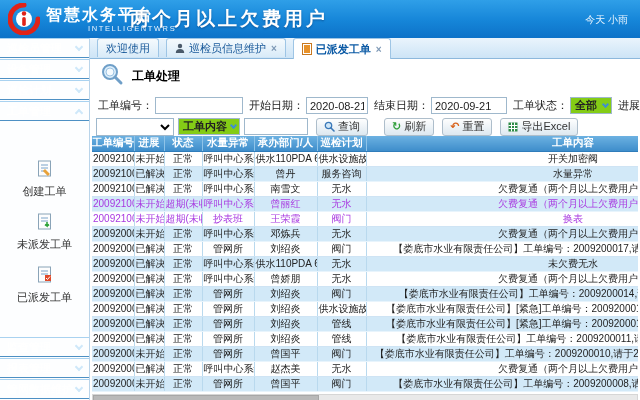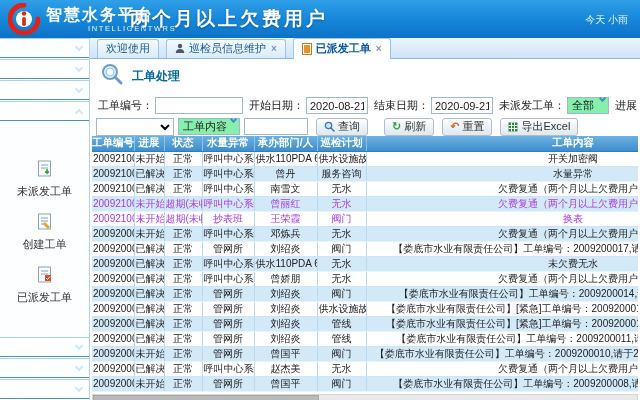--- a/index.html
+++ b/index.html
@@ -29,41 +29,41 @@
   .chev.up{transform:rotate(225deg);margin-top:3px;}
   .side-bottom{position:absolute;left:0;bottom:0;width:89px;}
   .submenu{position:absolute;left:0;top:108px;width:89px;}
   .subitem{width:89px;text-align:center;margin-top:14px;cursor:pointer;}
   .subitem .ico{display:inline-block;}
   .subitem .txt{display:block;font-size:11px;color:#333;margin-top:2px;}
 
   
   .main{position:absolute;left:90px;top:38px;width:550px;height:362px;background:#fff;}
   .tabbar{position:absolute;left:0;top:0;width:550px;height:21px;
-    background:linear-gradient(180deg,#eaf4fc,#cde4f6);border-bottom:1px solid #8db8dc;display:flex;align-items:center;}
+    background:linear-gradient(180deg,#eaf4fc,#cde4f6);border-bottom:1px solid #8db8dc;display:flex;align-items:flex-start;}
   .tab{height:19px;margin-left:7px;display:flex;align-items:center;padding:0 8px;
     border:1px solid #9ec5e5;border-bottom:none;border-radius:3px 3px 0 0;
     background:linear-gradient(180deg,#f5fafd,#d9ebf8);color:#1a5a9a;font-size:11px;cursor:pointer;white-space:nowrap;}
   .tab.active{background:#fff;font-weight:bold;color:#0b5aa5;height:21px;}
   .tab .ticon{margin-right:4px;display:inline-flex;}
   .tab .x{margin-left:5px;color:#7d98b5;font-size:10px;font-weight:bold;cursor:pointer;}
 
   .content{position:absolute;left:0;top:22px;width:550px;height:340px;background:#fff;}
   .page-head{position:absolute;left:10px;top:2px;display:flex;align-items:center;}
   .page-head .micon{margin-right:8px;}
-  .page-title{font-size:12px;font-weight:bold;color:#0369a1;line-height:15px;}
+  .page-title{font-size:12px;font-weight:bold;color:#000000;line-height:15px;}
   .page-sub{font-size:11px;color:#333;line-height:14px;}
 
   
   .frow{position:absolute;left:2px;width:548px;height:19px;display:flex;align-items:center;font-size:11px;color:#222;}
   .frow1{top:36px;}
   .frow2{top:57px;}
   .flabel{white-space:nowrap;margin:0 2px 0 6px;}
   .tbox{height:17px;border:1px solid #9fb8cc;background:#fff;font-size:11px;color:#222;padding:0 3px;}
-  .combo{position:relative;display:flex;align-items:flex-start;height:17px;border:1px solid #9fb8cc;background:#86efac;padding:0 14px 0 4px;}
+  .combo{position:relative;display:flex;align-items:center;height:17px;border:1px solid #9fb8cc;background:#84cc16;padding:0 14px 0 4px;font-weight:bold;}
   .combo .val{font-size:11px;color:#222;white-space:nowrap;}
   .combo .cchev{position:absolute;right:3px;width:5px;height:5px;border-right:2px solid #3f8fd0;border-bottom:2px solid #3f8fd0;transform:rotate(45deg);margin-top:-2px;}
   select.native{height:18px;font-size:11px;border:1px solid #9fb8cc;background:#fff;}
   .btn{display:inline-flex;align-items:center;height:18px;margin-left:8px;padding:0 7px;
     border:1px solid #aebecb;border-radius:3px;background:linear-gradient(180deg,#fefefe,#dde8f0);
     font-size:11px;color:#333;cursor:pointer;white-space:nowrap;}
   .btn .bico{margin-right:3px;display:inline-flex;font-size:11px;line-height:11px;}
   .ico-refresh{color:#2e9e38;font-weight:bold;}
   .ico-reset{color:#d9651f;font-weight:bold;}
 
@@ -122,36 +122,36 @@
       <span class="chev up"></span>
     </div>
 
     <div class="submenu">
       <div class="subitem">
         <span class="ico">
           <svg width="16" height="18" viewBox="0 0 16 18">
               <rect x="1.5" y="1" width="12" height="15" fill="#fdfdfd" stroke="#8aa4b8"></rect>
               <line x1="4" y1="5" x2="11" y2="5" stroke="#7aa3c8"></line>
               <line x1="4" y1="8" x2="11" y2="8" stroke="#7aa3c8"></line>
-              <path d="M10 9 v4 l-2 -1.5 M10 13 l2 -1.5" stroke="#2fa33a" stroke-width="1.6" fill="none"></path>
-            </svg>
-        </span>
-        <span class="txt">未派发工单</span>
+              <line x1="4" y1="11" x2="9" y2="11" stroke="#7aa3c8"></line>
+              <rect x="8" y="9" width="7" height="3" transform="rotate(45 8 9)" fill="#e8a23a"></rect>
+            </svg>
+        </span>
+        <span class="txt">创建工单</span>
       </div>
       <div class="subitem">
         <span class="ico">
           <svg width="16" height="18" viewBox="0 0 16 18">
               <rect x="1.5" y="1" width="12" height="15" fill="#fdfdfd" stroke="#8aa4b8"></rect>
               <line x1="4" y1="5" x2="11" y2="5" stroke="#7aa3c8"></line>
               <line x1="4" y1="8" x2="11" y2="8" stroke="#7aa3c8"></line>
-              <line x1="4" y1="11" x2="9" y2="11" stroke="#7aa3c8"></line>
-              <rect x="8" y="9" width="7" height="3" transform="rotate(45 8 9)" fill="#e8a23a"></rect>
-            </svg>
-        </span>
-        <span class="txt">创建工单</span>
+              <path d="M10 9 v4 l-2 -1.5 M10 13 l2 -1.5" stroke="#2fa33a" stroke-width="1.6" fill="none"></path>
+            </svg>
+        </span>
+        <span class="txt">未派发工单</span>
       </div>
       <div class="subitem">
         <span class="ico">
           <svg width="16" height="18" viewBox="0 0 16 18">
               <rect x="1.5" y="1" width="12" height="15" fill="#fdfdfd" stroke="#8aa4b8"></rect>
               <line x1="4" y1="5" x2="11" y2="5" stroke="#7aa3c8"></line>
               <line x1="4" y1="8" x2="11" y2="8" stroke="#7aa3c8"></line>
               <rect x="8" y="9" width="6" height="6" fill="#e04a2a"></rect>
               <path d="M9 12 l1.5 1.5 L13 10.5" stroke="#fff" fill="none"></path>
             </svg>
@@ -216,22 +216,22 @@
           <div class="page-title">工单处理</div>
         </div>
       </div>
 
       <div class="frow frow1">
         <span class="flabel">工单编号：</span>
         <input class="tbox" style="width: 88px;" value="">
         <span class="flabel">开始日期：</span>
         <input class="tbox" style="width: 62px;" value="2020-08-21">
         <span class="flabel">结束日期：</span>
-        <input class="tbox" style="width: 62px;" value="2020-09-21">
-        <span class="flabel">未派发工单：</span>
+        <input class="tbox" style="width: 76px;" value="2020-09-21">
+        <span class="flabel">工单状态：</span>
         <span class="combo" style="width:56px">
           <span class="val">全部</span>
           <span class="cchev"></span>
         </span>
         <span class="flabel">进展：</span>
         <span class="combo" style="width:56px">
           
           
         </span>
 

